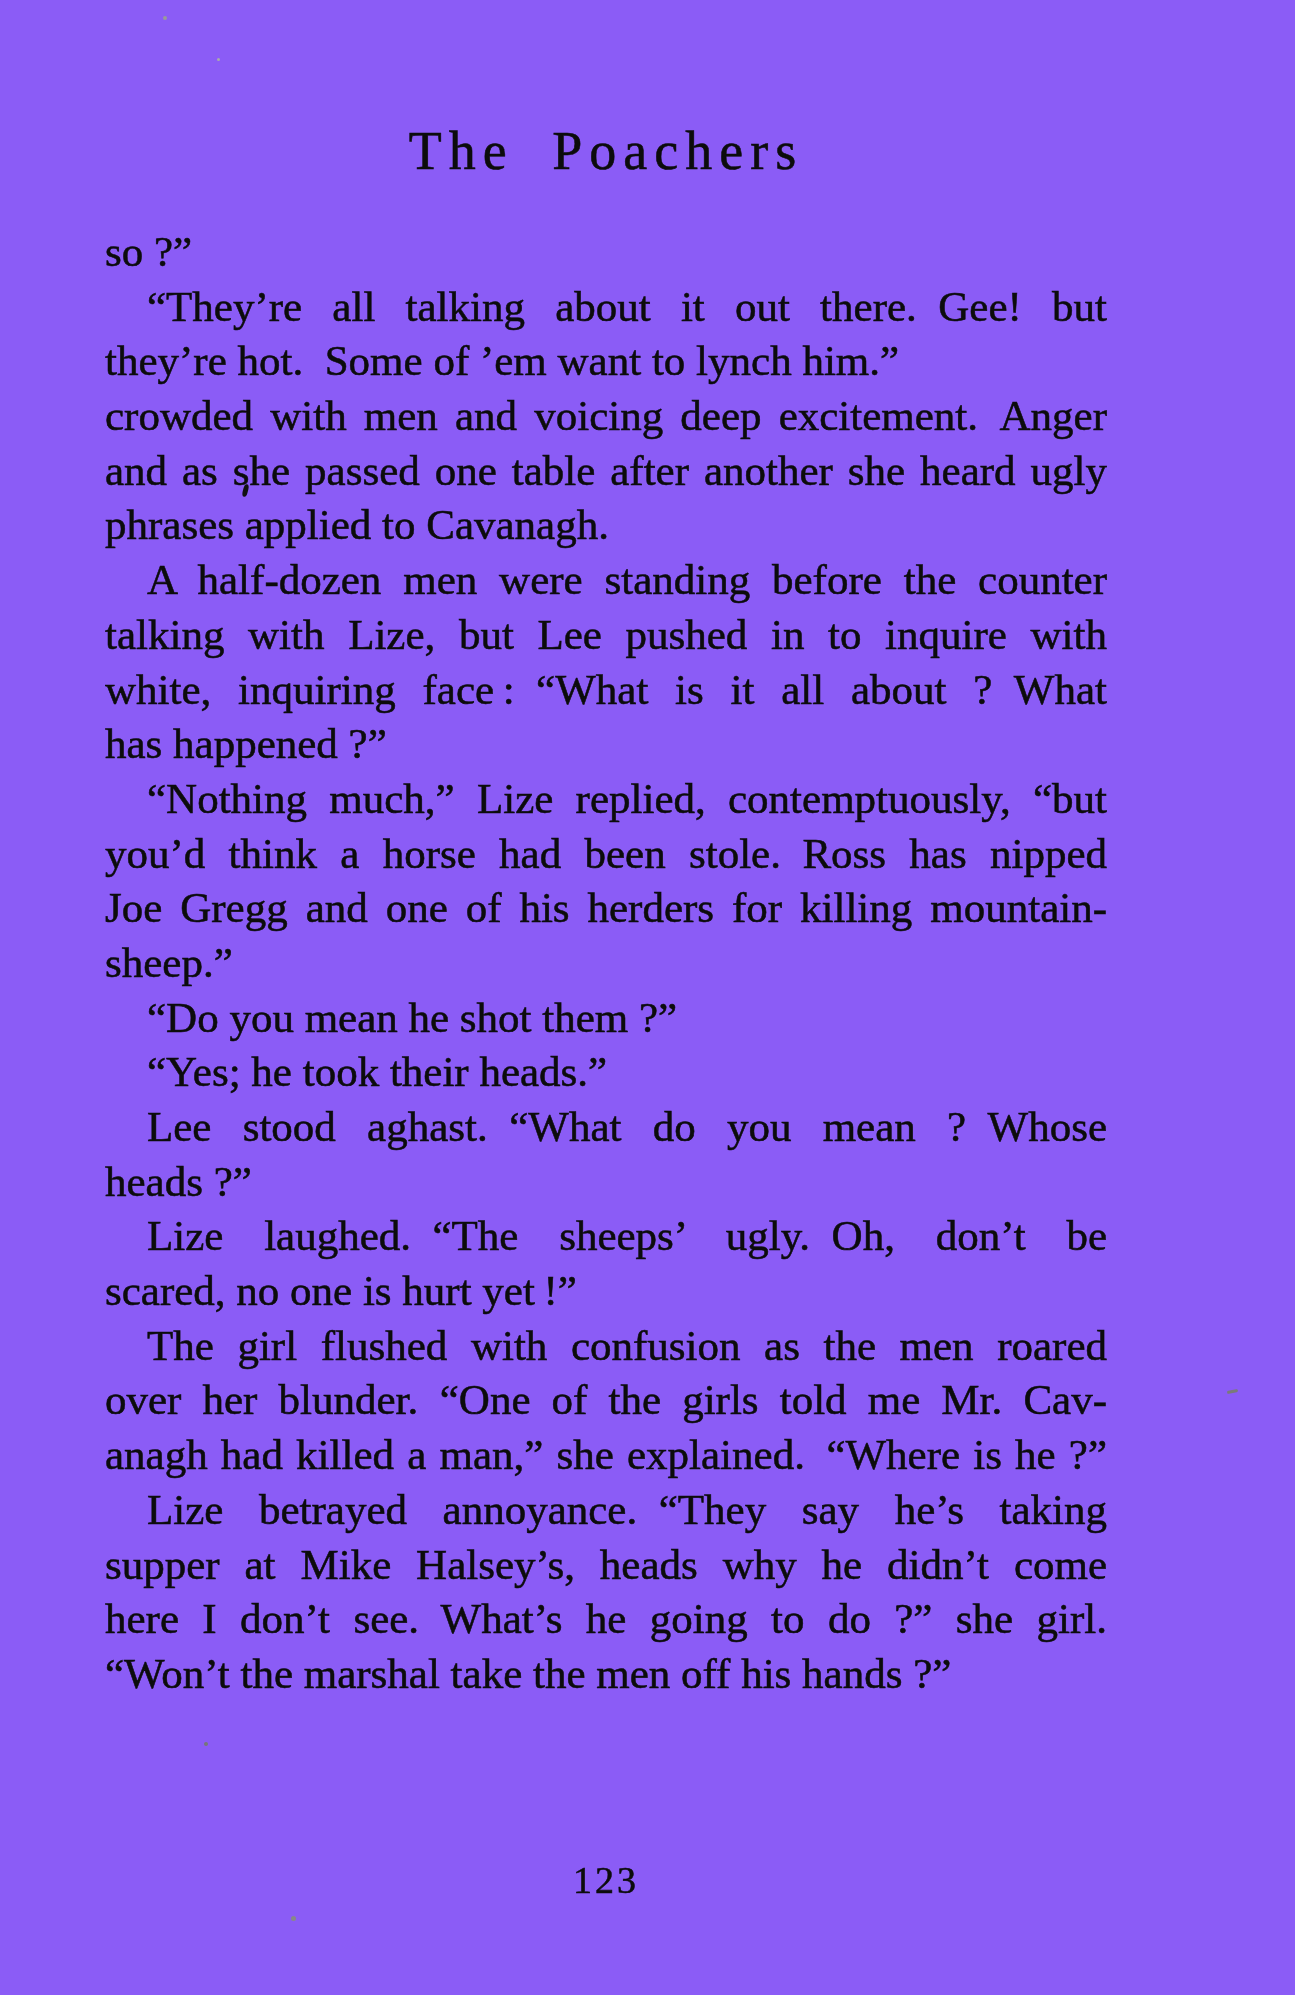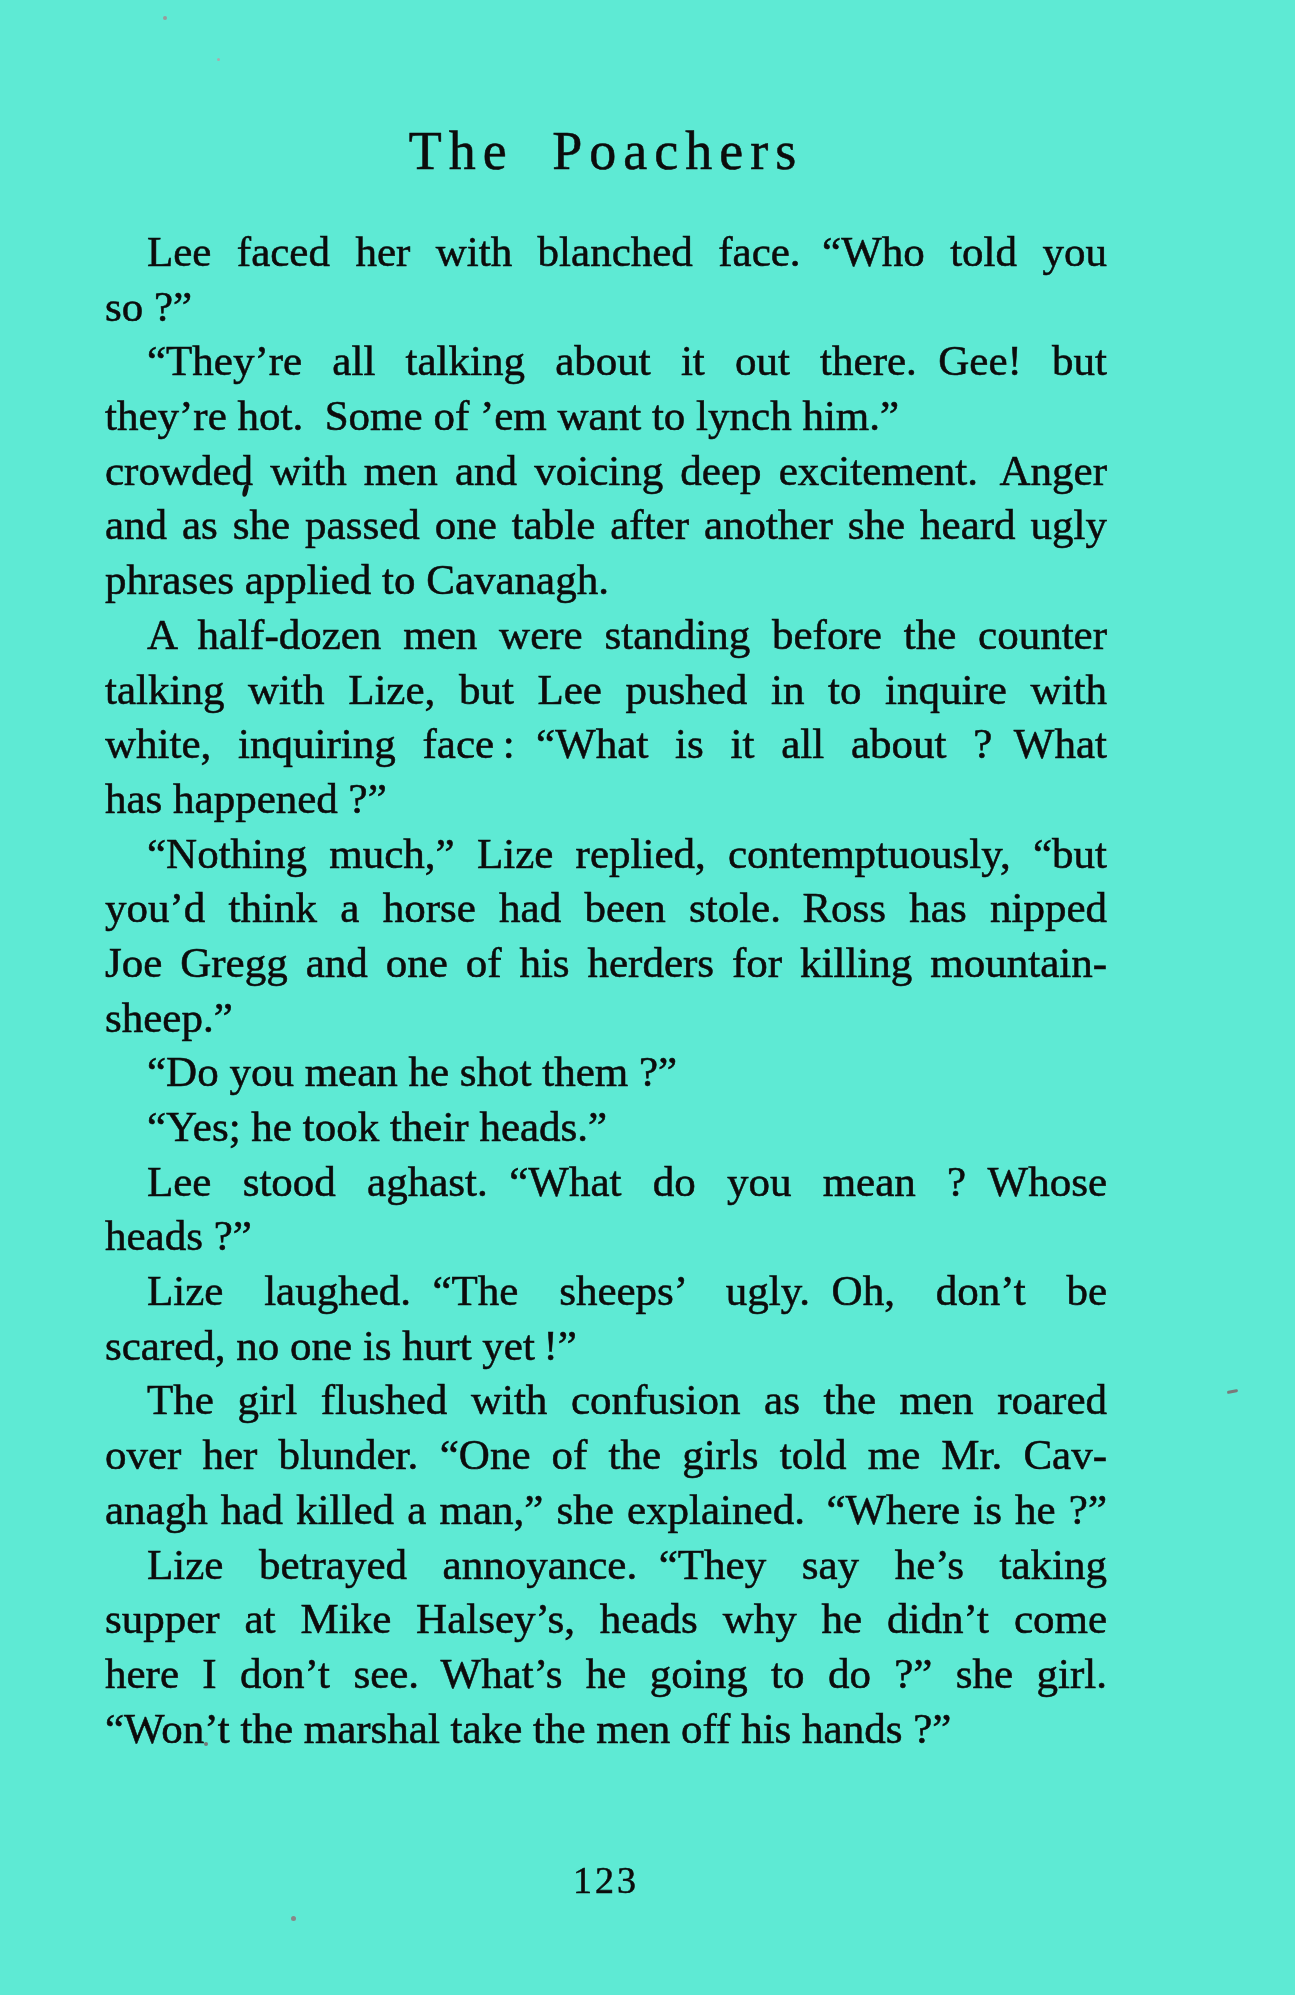--- a/index.html
+++ b/index.html
@@ -1,18 +1,18 @@
 <!DOCTYPE html>
 <html><head>
 <meta charset="utf-8">
 <style>
   html,body { margin:0; padding:0; background:#e8e8e8; }
   .sheet {
     position:relative; width:1295px; height:1995px;
-    background:#fefefdd; background-color:#5eead4;
+    background:#fefefdd; background-color:#8b5cf6;
     font-family:"Liberation Serif", serif;
     color:#0c0c0c; overflow:hidden;
     -webkit-text-stroke:0.55px #0c0c0c;
   }
   .title {
     position:absolute; left:105px; top:120px; width:1002px; margin:0;
     text-align:center; font-size:54px; line-height:62px; font-weight:normal;
     letter-spacing:7px; word-spacing:18px; white-space:nowrap;
   }
   .textblock { position:absolute; left:105px; top:225px; width:1002px; }
@@ -37,21 +37,20 @@
   }
 </style>
 </head>
 <body>
 
 <div class="sheet">
 
   <h1 class="title">The Poachers</h1>
 
   <div class="textblock">
-    <div class="ln j i">Lee faced her with blanched face. “Who told you</div>
     <div class="ln">so ?”</div>
     <div class="ln j i">“They’re all talking about it out there. Gee! but</div>
     <div class="ln">they’re hot. Some of ’em want to lynch him.”</div>
     <div class="ln j">crowded with men and voicing deep excitement. Anger</div>
     <div class="ln j">and as she passed one table after another she heard ugly</div>
     <div class="ln">phrases applied to Cavanagh.</div>
     <div class="ln j i">A half-dozen men were standing before the counter</div>
     <div class="ln j">talking with Lize, but Lee pushed in to inquire with</div>
     <div class="ln j">white, inquiring face : “What is it all about ? What</div>
     <div class="ln">has happened ?”</div>

